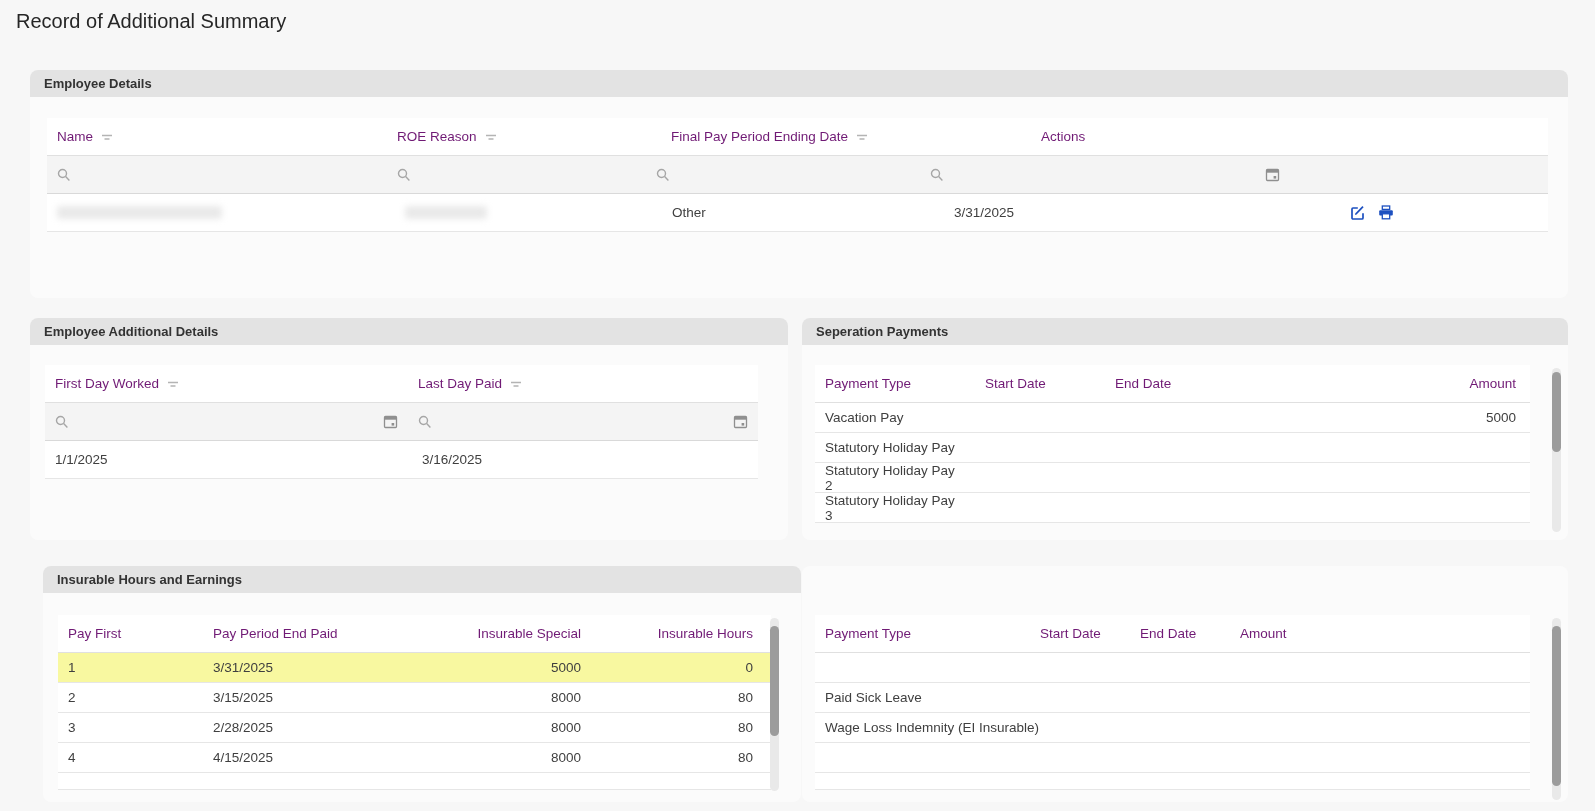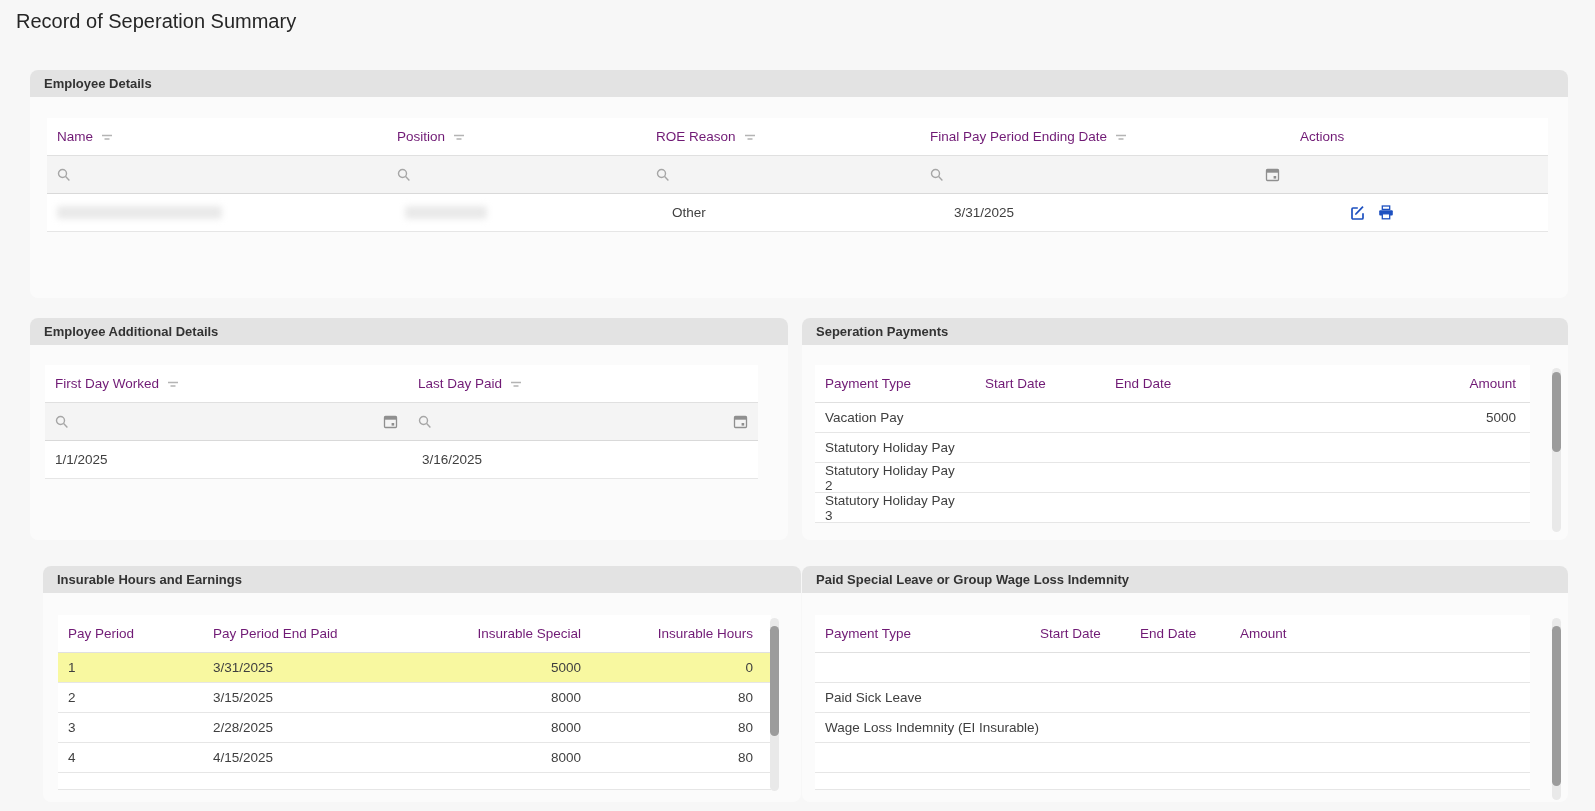--- a/index.html
+++ b/index.html
@@ -50,39 +50,31 @@
   }
   .sb-thumb {
     position: absolute; left: 0; width: 9px; border-radius: 5px; background: #9c9c9c;
   }
   .actions-cell { padding-left: 28px; gap: 12px; }
   .action-btn { background: none; border: none; cursor: pointer; display: inline-flex; padding: 0; }
 </style>
 </head>
 <body>
 
-<div class="page-title">Record of Seperation Summary</div>
+<div class="page-title">Record of Additional Summary</div>
 
 <div class="card" style="left:30px; top:70px; width:1538px; height:228px;">
   <div class="card-header">
     <span>Employee Details</span>
   </div>
   <div class="grid" style="left:17px; top:48px; width:1501px;">
 
     <div class="g-row g-head">
       <div class="cell" style="width:340px">
         <span>Name</span>
-        <span class="icon">
-            <svg width="14" height="12" viewBox="0 0 14 12">
-              <path d="M2 4.5h10M4.5 8h5" stroke="#b4b4b4" stroke-width="1.3" fill="none"></path>
-            </svg>
-          </span>
-      </div>
-      <div class="cell" style="width:259px">
-        <span>Position</span>
         <span class="icon">
             <svg width="14" height="12" viewBox="0 0 14 12">
               <path d="M2 4.5h10M4.5 8h5" stroke="#b4b4b4" stroke-width="1.3" fill="none"></path>
             </svg>
           </span>
       </div>
       <div class="cell" style="width:274px">
         <span>ROE Reason</span>
         <span class="icon">
             <svg width="14" height="12" viewBox="0 0 14 12">
@@ -286,21 +278,21 @@
 <div class="sb-track" style="left:1552px; top:368px; height:164px;">
   <div class="sb-thumb" style="top:4px; height:80px;"></div>
 </div>
 
 <div class="card" style="left:43px; top:566px; width:758px; height:236px;">
   <div class="card-header">
     <span>Insurable Hours and Earnings</span>
   </div>
   <div class="grid" style="left:15px; top:49px; width:713px;">
     <div class="g-row g-head">
-      <div class="cell" style="width:145px">Pay Period</div>
+      <div class="cell" style="width:145px">Pay First</div>
       <div class="cell" style="width:210px">Pay Period End Paid</div>
       <div class="cell num" style="width:178px">Insurable Special</div>
       <div class="cell num" style="flex:1; padding-right:18px">Insurable Hours</div>
     </div>
     <div class="g-row g-data-sm hl">
       <div class="cell" style="width:145px">1</div>
       <div class="cell" style="width:210px">3/31/2025</div>
       <div class="cell num" style="width:178px">5000</div>
       <div class="cell num" style="flex:1; padding-right:18px">0</div>
     </div>
@@ -323,23 +315,20 @@
       <div class="cell num" style="flex:1; padding-right:18px">80</div>
     </div>
     <div class="g-partial"></div>
   </div>
 </div>
 <div class="sb-track" style="left:770px; top:618px; height:173px;">
   <div class="sb-thumb" style="top:8px; height:110px;"></div>
 </div>
 
 <div class="card" style="left:802px; top:566px; width:766px; height:236px;">
-  <div class="card-header">
-    <span>Paid Special Leave or Group Wage Loss Indemnity</span>
-  </div>
   <div class="grid" style="left:13px; top:49px; width:715px;">
     <div class="g-row g-head">
       <div class="cell" style="width:215px">Payment Type</div>
       <div class="cell" style="width:100px">Start Date</div>
       <div class="cell" style="width:100px">End Date</div>
       <div class="cell" style="width:100px">Amount</div>
       <div class="cell" style="flex:1"></div>
     </div>
     <div class="g-row g-data-sm">
       <div class="cell" style="width:100px"></div>

